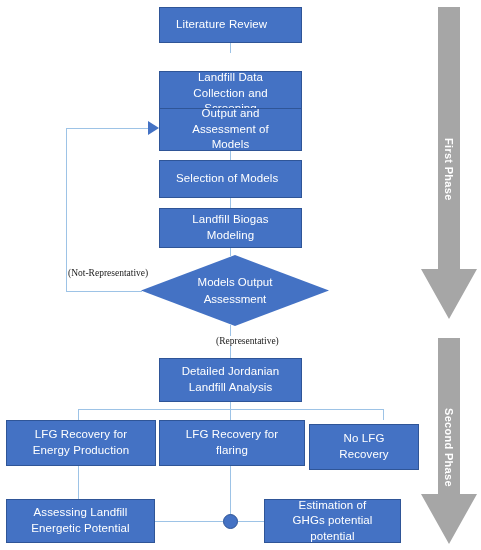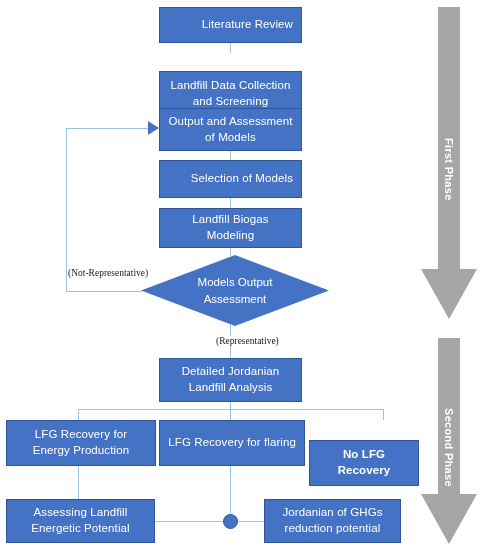--- a/index.html
+++ b/index.html
@@ -19,26 +19,26 @@
   }
   
   .node {
     position: absolute;
     box-sizing: border-box;
     background: #4472C4;
     border: 1px solid #2F5597;
     color: #ffffff;
     display: flex;
     align-items: center;
-    justify-content: flex-end;
+    justify-content: flex-start;
     text-align: center;
     font-size: 11.5px;
     line-height: 1.35;
     letter-spacing: 0.1px;
-    padding: 2px 8px;
+    padding: 2px 16px;
     z-index: 5;
   }
   
   .diamond-wrap {
     position: absolute;
     z-index: 5;
   }
   .diamond-shape {
     position: absolute;
     inset: 0;
@@ -197,30 +197,30 @@
   </div>
 
   <div class="node" style="left:159px; top:358px; width:143px; height:44px;">
     <span>Detailed Jordanian Landfill Analysis</span>
   </div>
 
   <div class="node" style="left:159px; top:420px; width:146px; height:46px;">
     <span>LFG Recovery for flaring</span>
   </div>
 
-  <div class="node" style="left:309px; top:440px; width:110px; height:46px;font-weight:bold;">
+  <div class="node" style="left:309px; top:424px; width:110px; height:46px;">
     <span>No LFG Recovery</span>
   </div>
 
   <div class="node" style="left:6px; top:499px; width:149px; height:44px;">
     <span>Assessing Landfill Energetic Potential</span>
   </div>
 
   <div class="node" style="left:264px; top:499px; width:137px; height:44px;">
-    <span>Jordanian of GHGs reduction potential</span>
+    <span>Estimation of GHGs potential potential</span>
   </div>
 
   <div class="junction-dot" style="left:223px; top:514px;"></div>
 
   <div class="edge-label" style="left:67px; top:268px;">(Not-Representative)</div>
 
   <div class="edge-label" style="left:215px; top:336px;">(Representative)</div>
 
 </div>
 

